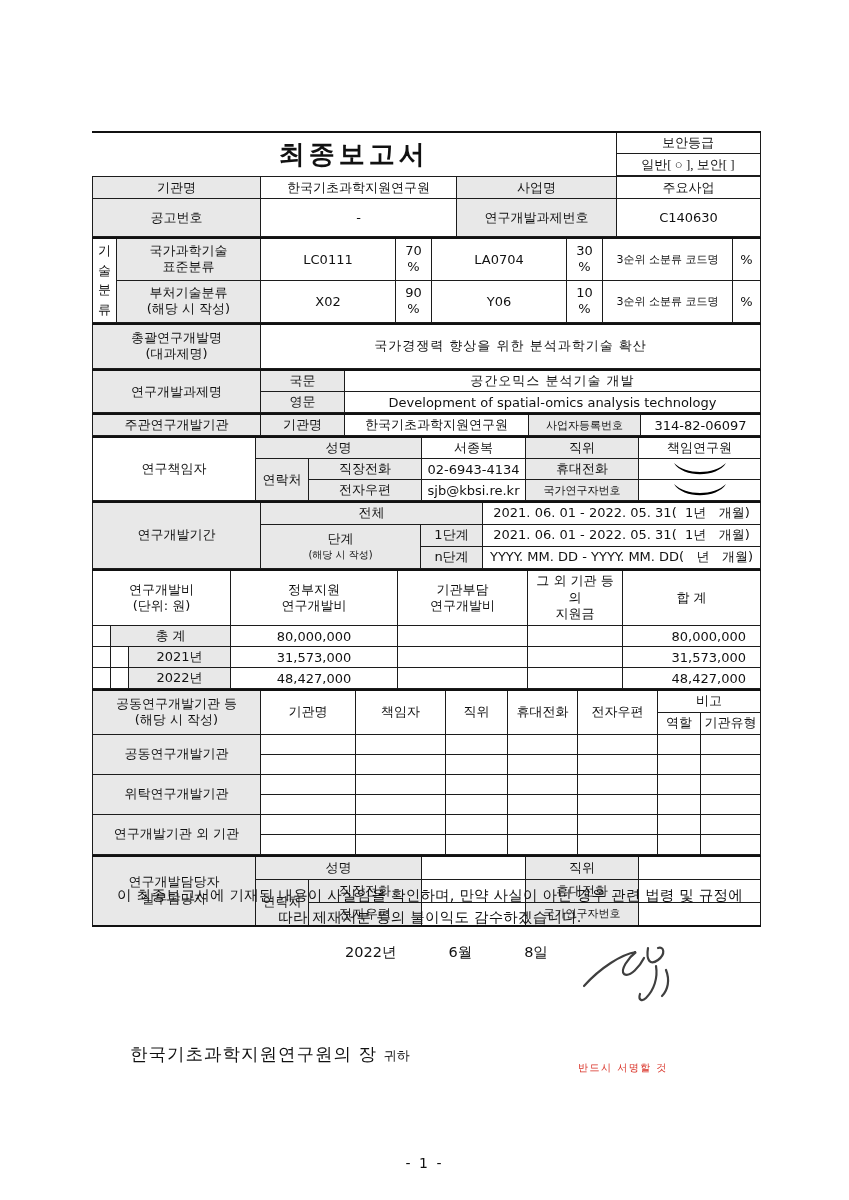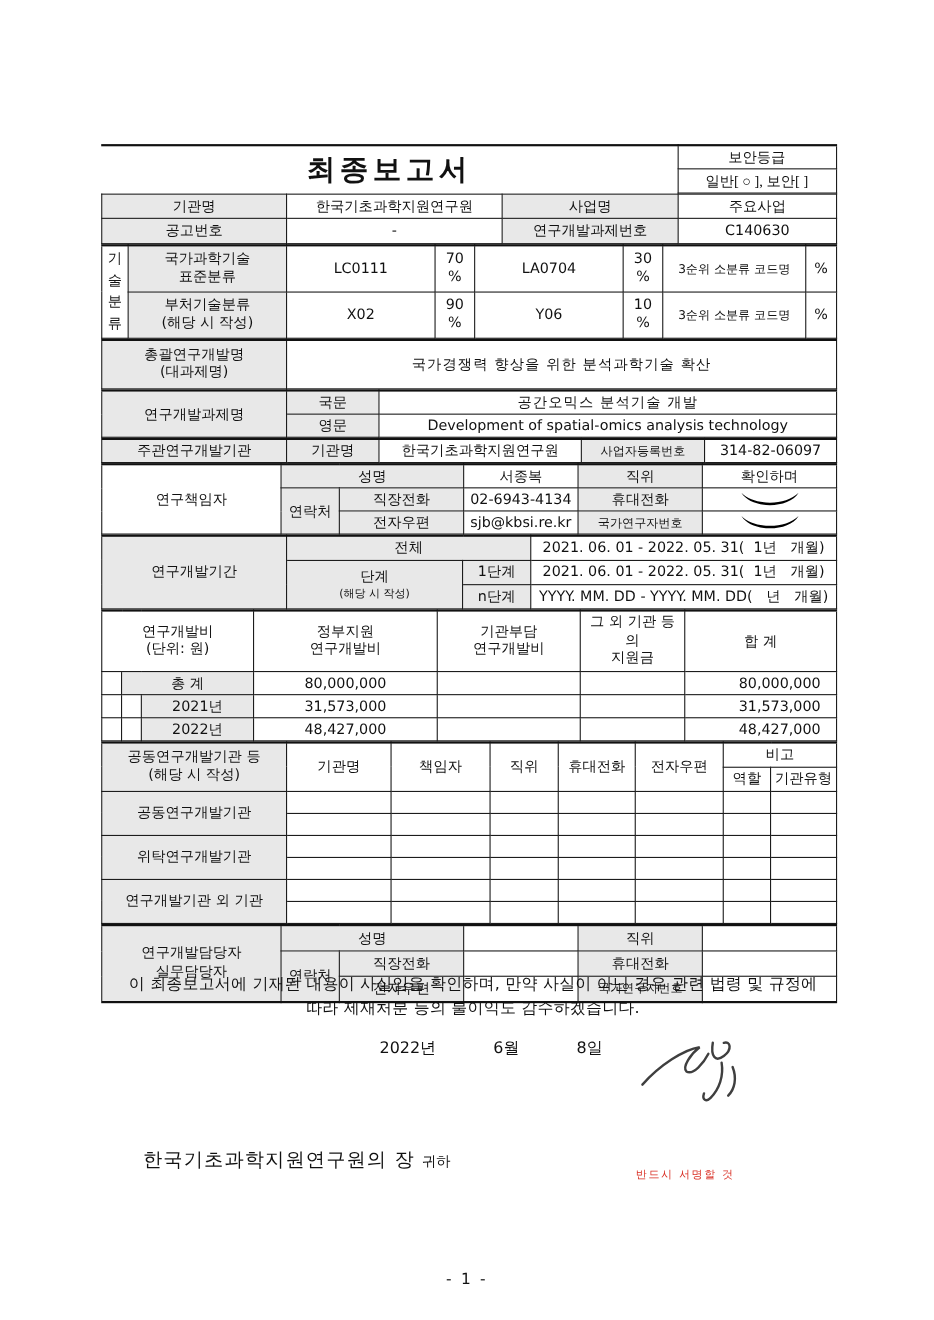--- a/index.html
+++ b/index.html
@@ -64,21 +64,21 @@
           <col style="width:160px">
           <col style="width:144px">
         </colgroup>
       <tbody>
           <tr style="height:22px">
         <td class="g">기관명</td>
         <td>한국기초과학지원연구원</td>
         <td class="g">사업명</td>
         <td>주요사업</td>
       </tr>
-      <tr style="height:23px">
+      <tr style="height:38px">
         <td class="g">공고번호</td>
         <td>-</td>
         <td class="g">연구개발과제번호</td>
         <td>C140630</td>
       </tr>
     </tbody>
       </table>
 
     <table class="sec">
       <colgroup>
@@ -180,21 +180,21 @@
           <col style="width:104px">
           <col style="width:113px">
           <col style="width:122px">
         </colgroup>
       <tbody>
           <tr style="height:19px">
         <td rowspan="3">연구책임자</td>
         <td class="g" colspan="2">성명</td>
         <td>서종복</td>
         <td class="g">직위</td>
-        <td>확인하며</td>
+        <td>책임연구원</td>
       </tr>
       <tr style="height:19px">
         <td class="g" rowspan="2">연락처</td>
         <td class="g">직장전화</td>
         <td>02-6943-4134</td>
         <td class="g">휴대전화</td>
         <td>
           <svg class="redact" width="56" height="17" viewBox="0 0 56 17">
                 <path d="M2 2 C14 14, 42 14, 54 2 C45 17, 11 17, 2 2 Z" fill="#000"></path>
               </svg>

